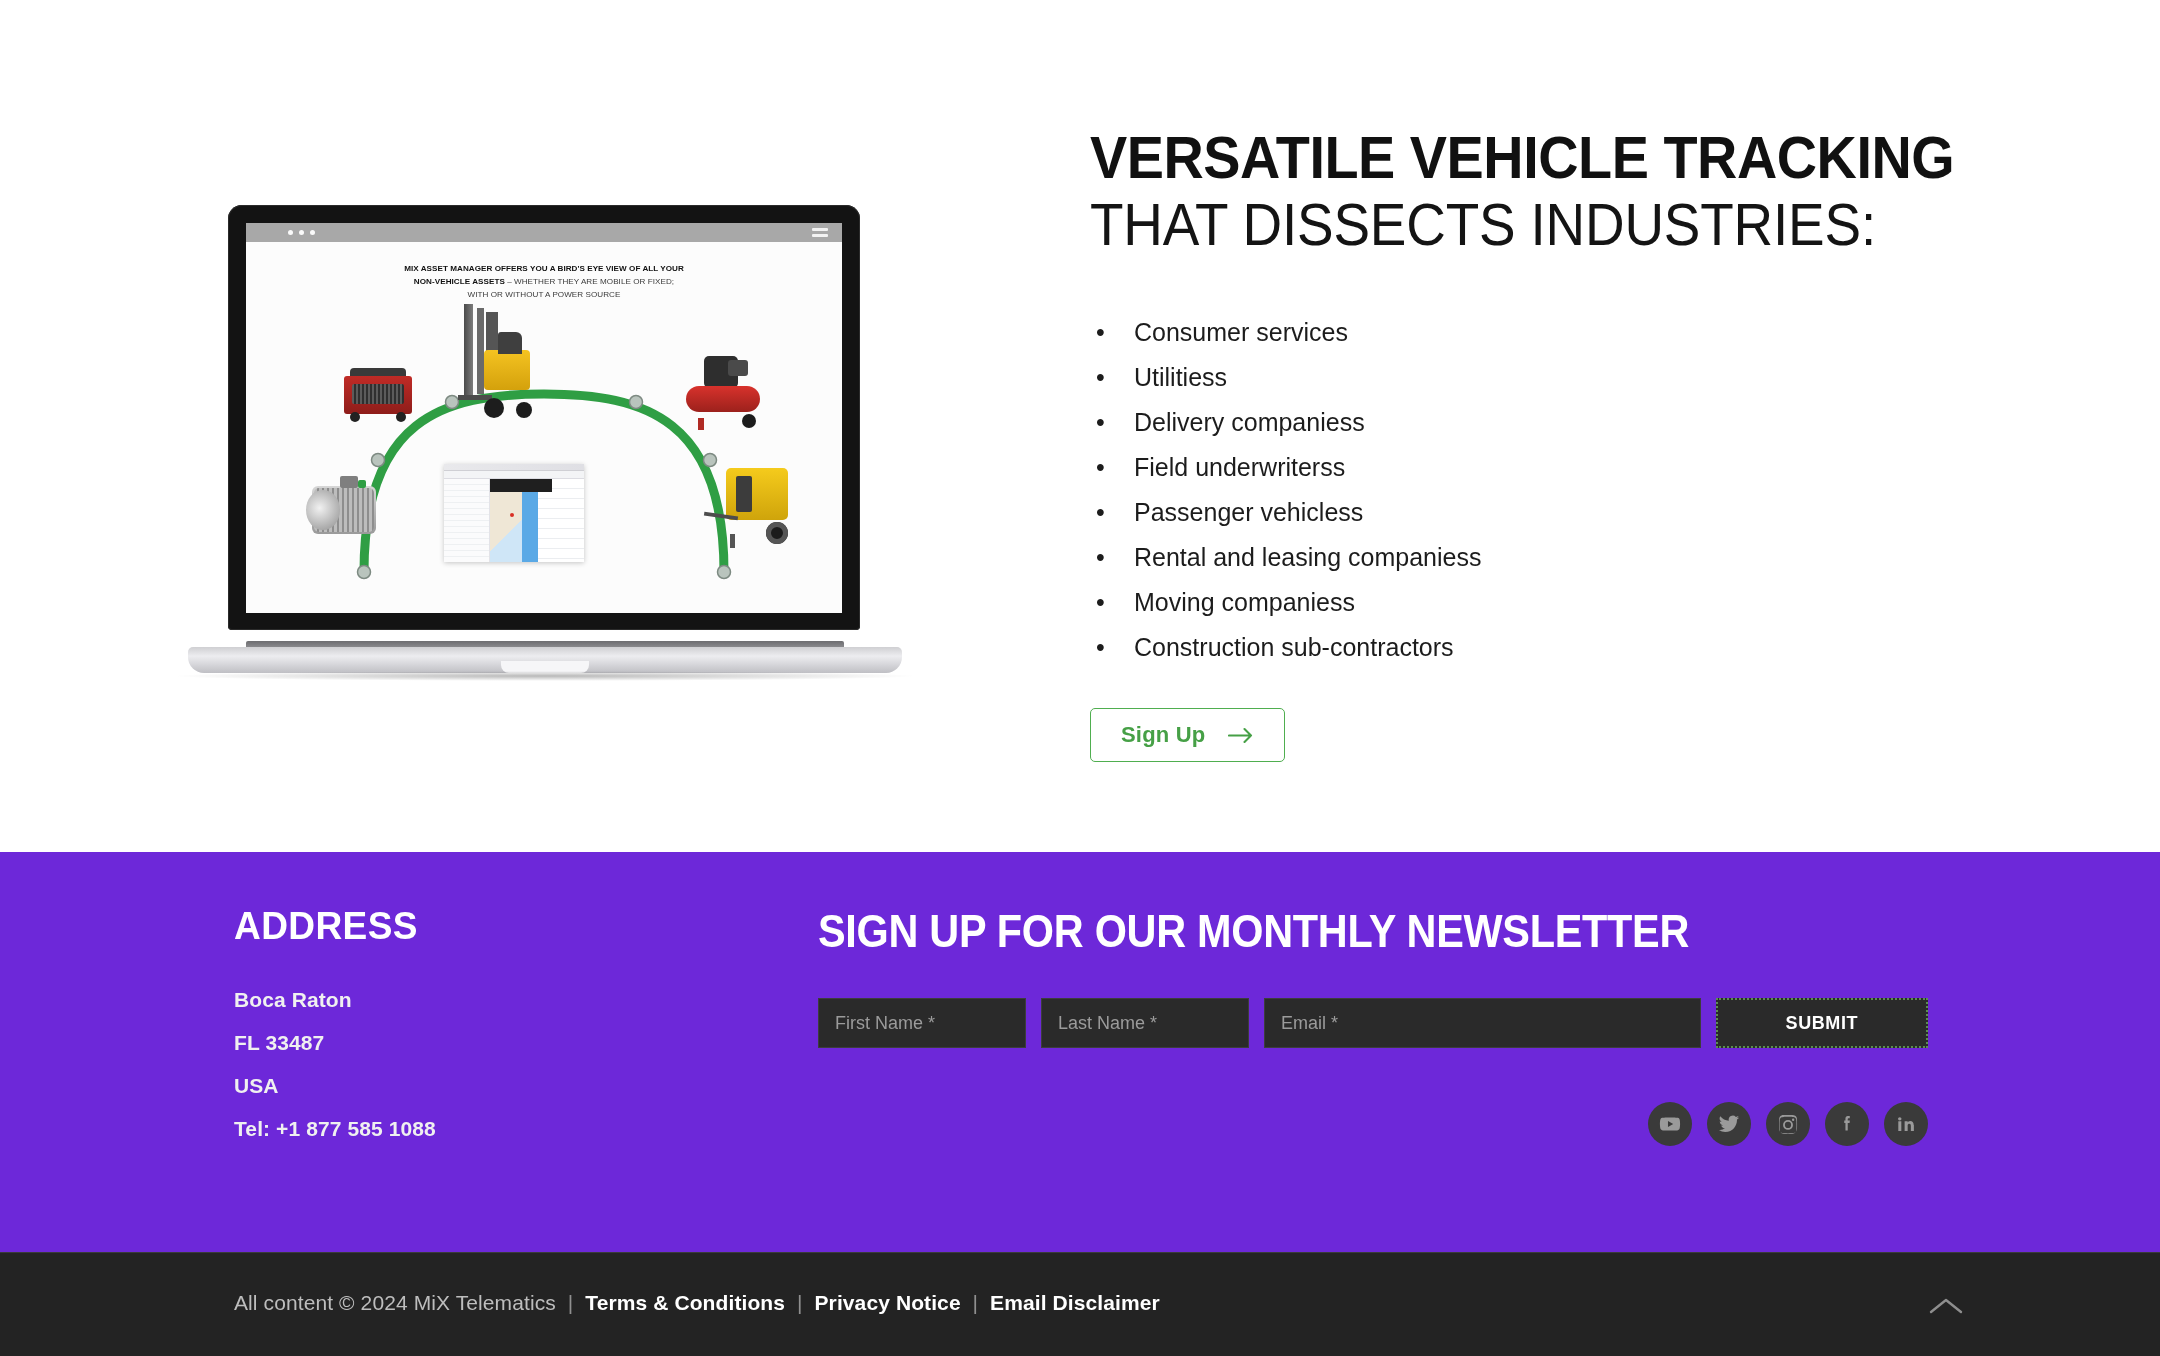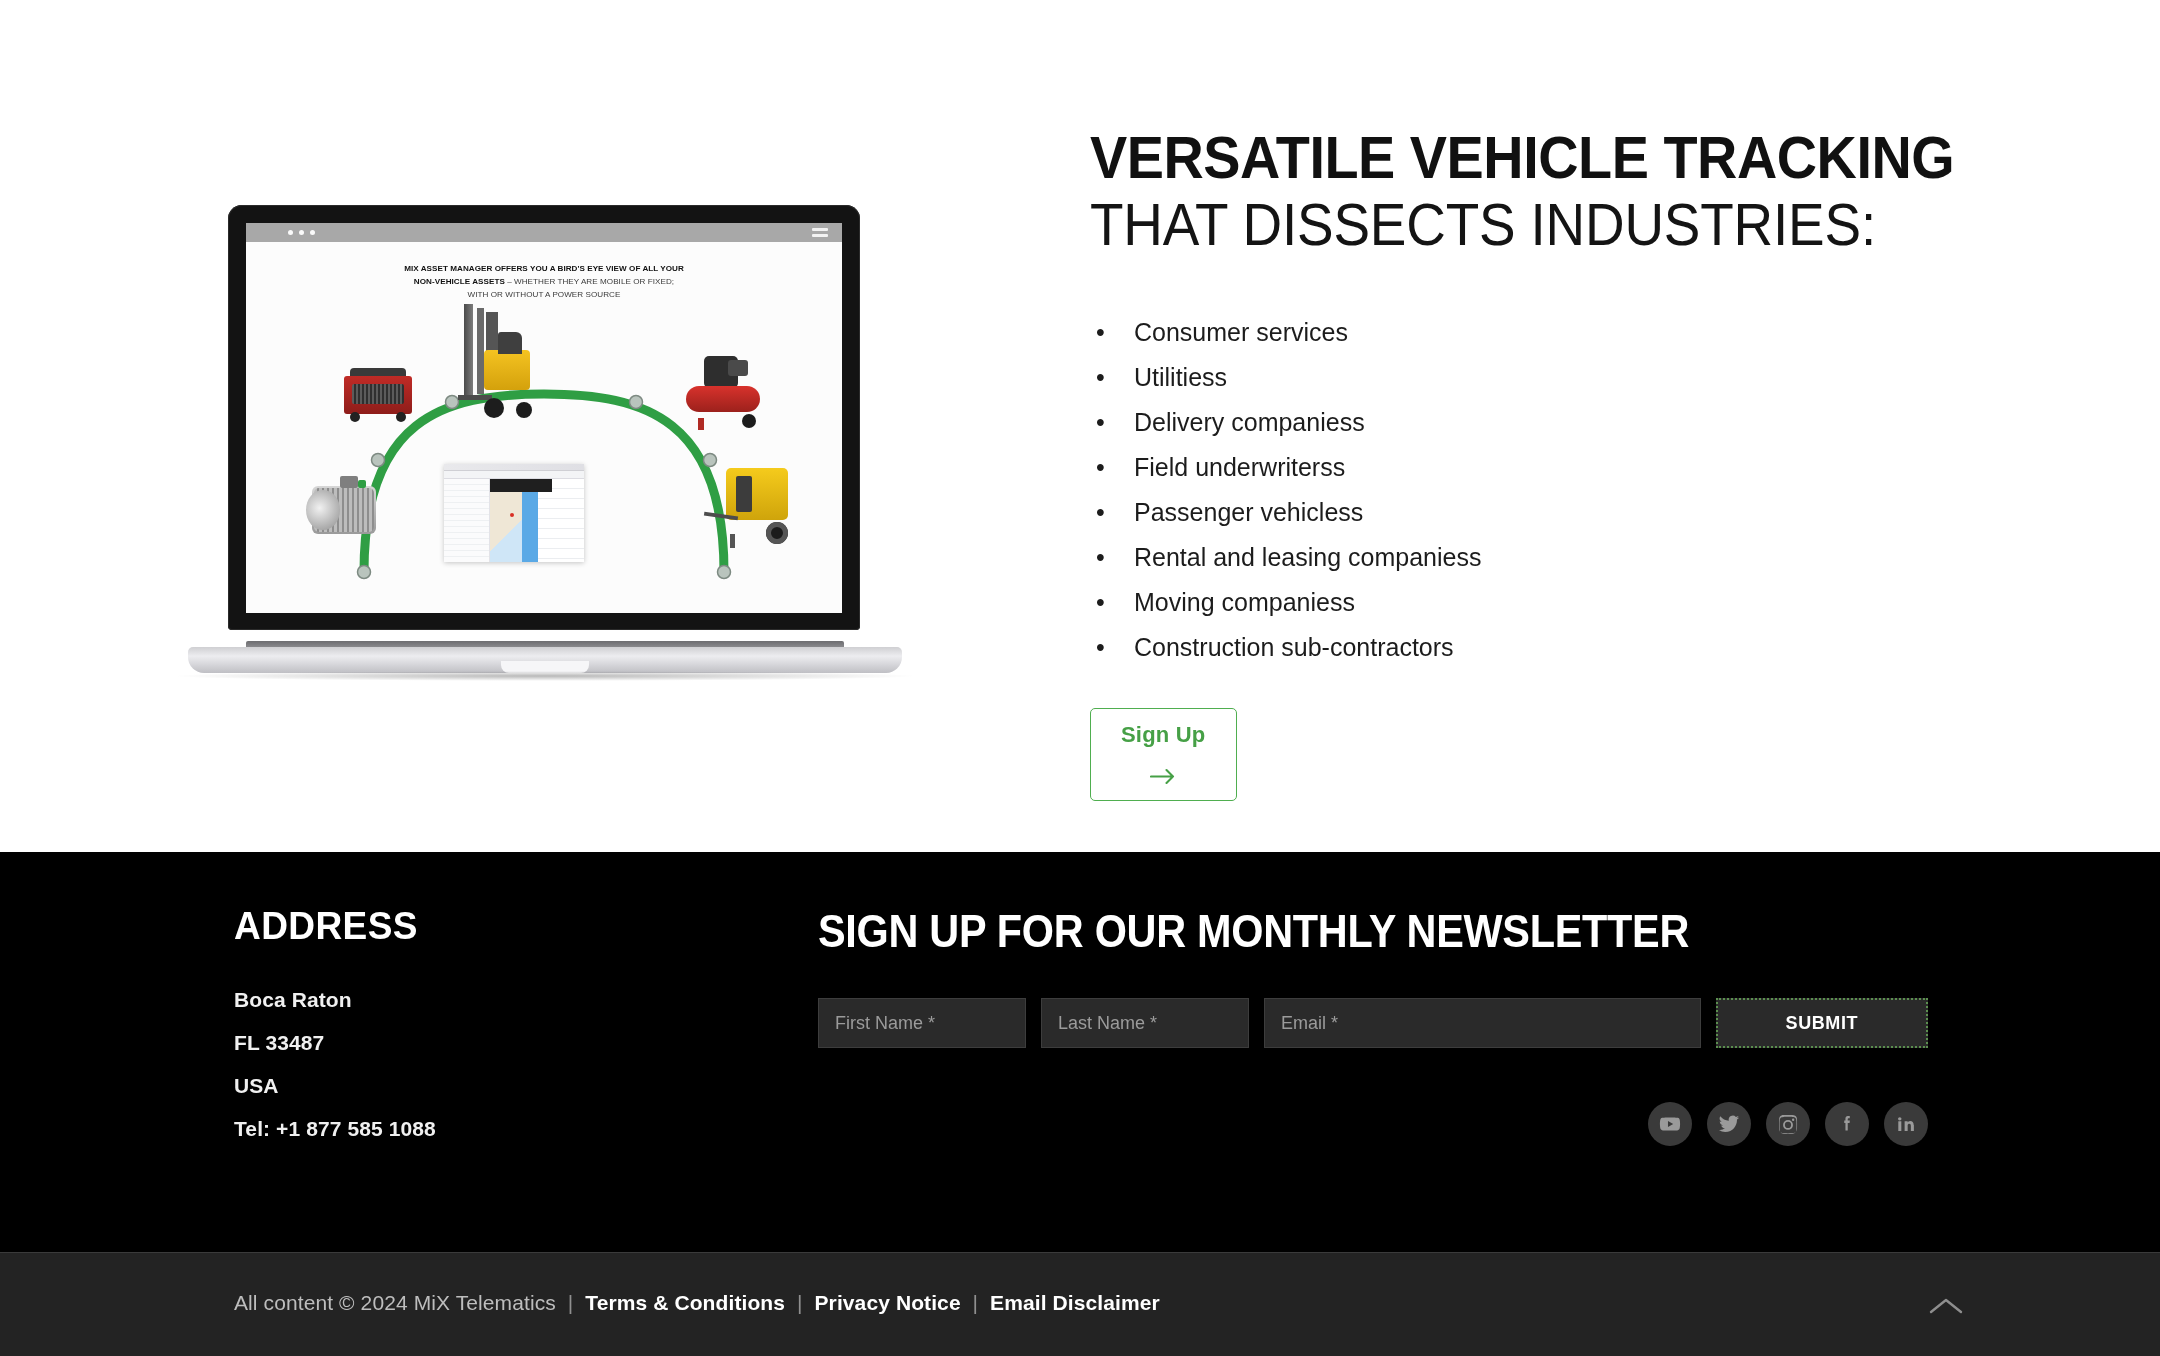--- a/index.html
+++ b/index.html
@@ -208,30 +208,29 @@
     padding:15px 30px;
     border:1.5px solid #4fae4f;
     border-radius:5px;
     background:#ffffff;
     color:#46a046;
     font-size:22px;
     font-weight:bold;
     letter-spacing:0.2px;
     cursor:pointer;
     line-height:1;
-    flex-direction:column;
   }
   .signup-btn .arrow { display:inline-flex; }
 
   
   .footer {
     position:absolute;
     left:0; top:852px;
     width:2160px; height:400px;
-    background:#000000;
+    background:#6d28d9;
   }
   .addr-col { position:absolute; left:234px; top:52px; width:560px; }
   .addr-title {
     font-size:39px; font-weight:bold; color:#ffffff;
     letter-spacing:0.4px; transform:scaleX(0.95); transform-origin:left center;
   }
   .addr-lines { margin-top:30px; }
   .addr-lines div {
     font-size:21px; font-weight:bold; color:#f0f0f0;
     line-height:43px; letter-spacing:0.1px;

